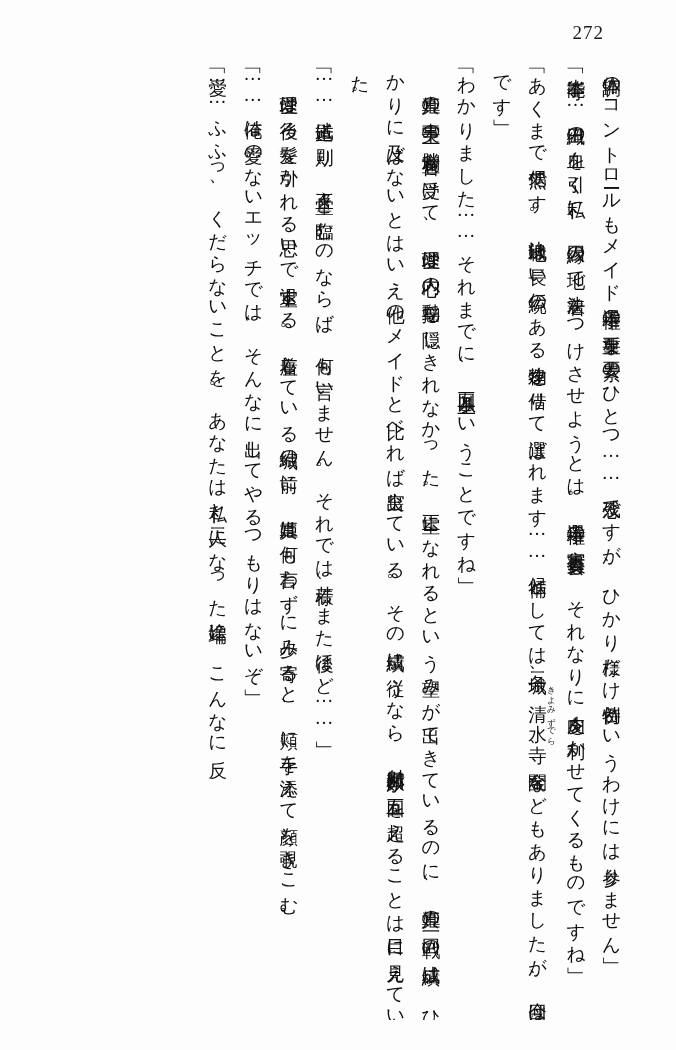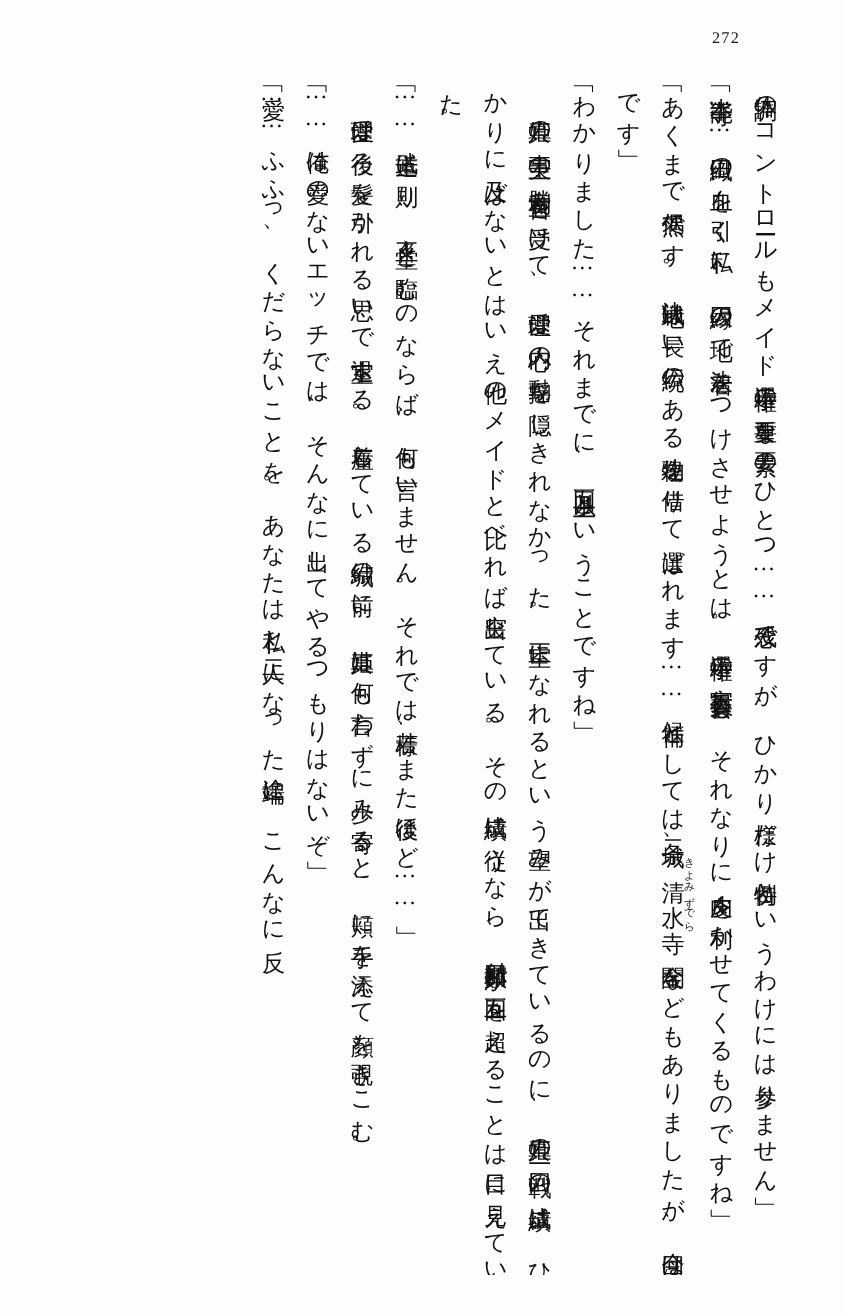--- a/index.html
+++ b/index.html
@@ -20,22 +20,22 @@
     width: 676px;
     height: 1050px;
     box-sizing: border-box;
     background: #fdfdfd;
   }
 
   
   .page-number {
     position: absolute;
     top: 22px;
-    right: 84px;
-    font-size: 13px;
+    right: 72px;
+    font-size: 19px;
     letter-spacing: 1px;
     color: #1a1a1a;
     font-family: "Liberation Serif", "DejaVu Serif", serif;
   }
 
   
   .text-body {
     position: absolute;
     top: 62px;
     right: 48px;

